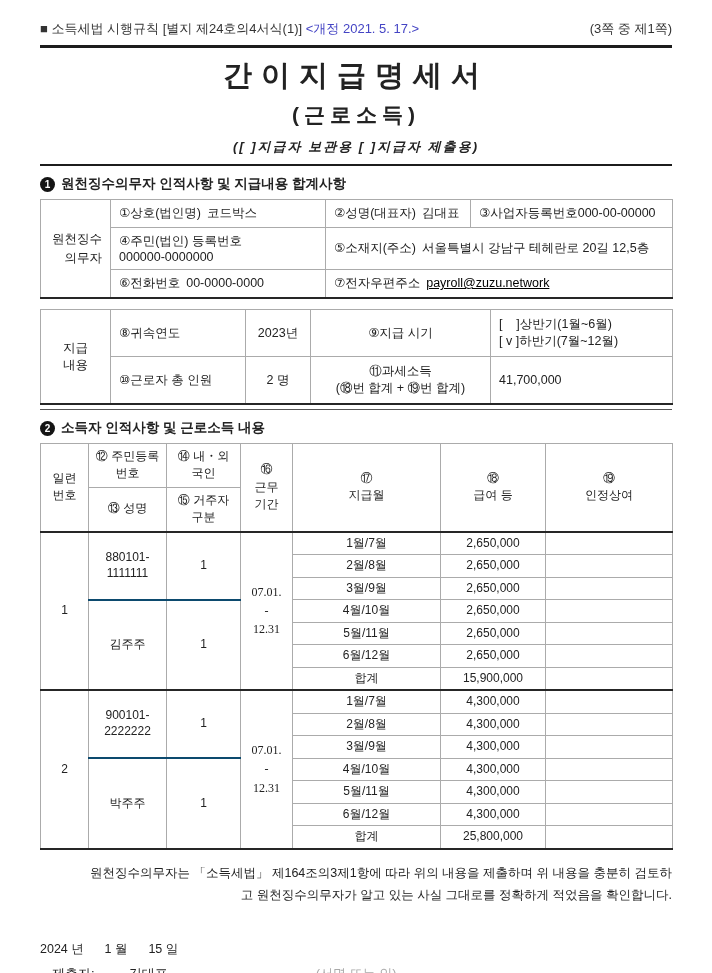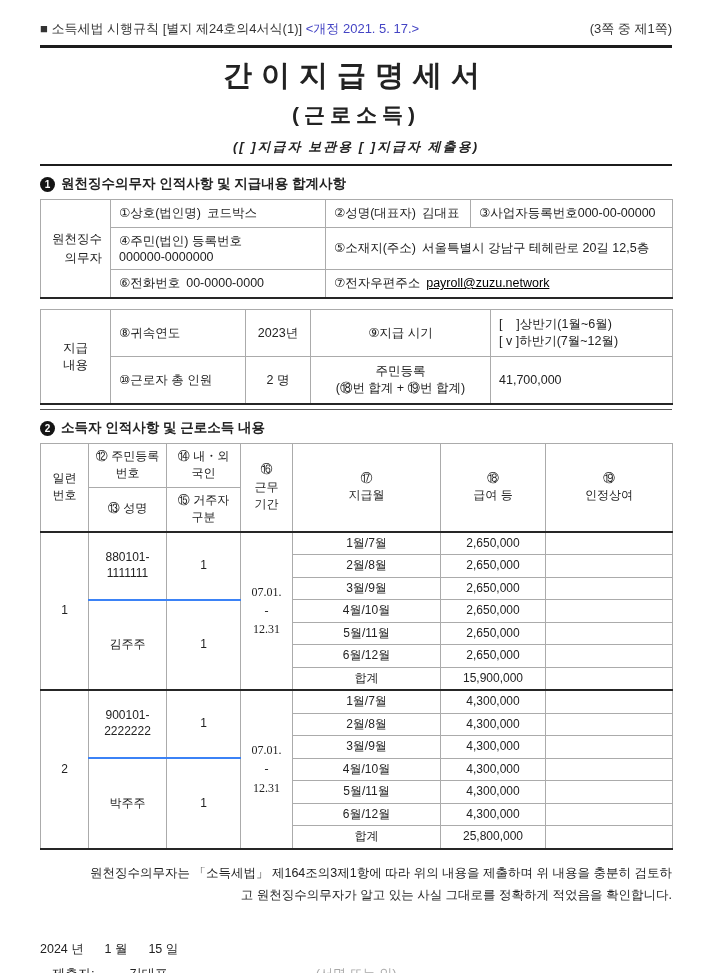--- a/index.html
+++ b/index.html
@@ -42,21 +42,21 @@
   .tp { border-top:1px solid #999; border-bottom:2px solid #262626; font-size:12.5px; margin-top:10px; }
   .tp td { padding:6px 8px; }
   .tp .ctr { text-align:center; }
   .dbl-rule { border:none; border-top:1px solid #555; margin:4px 0 0 0; }
 
   .t2 { border-top:1px solid #999; border-bottom:2px solid #262626; font-size:12px; }
   .t2 th { padding:4px 2px; line-height:1.45; text-align:center; white-space:pre-line; font-size:12px; }
   .t2 th.hb { border-bottom:2px solid #262626; }
   .t2 td { padding:2px 4px; height:17.5px; text-align:center; border:1px solid #bcbcbc; line-height:1.3; }
   .t2 tr.person-start td { border-top:2px solid #262626; }
-  .t2 td.split { border-top:2px solid #3b82f6; }
+  .t2 td.split { border-top:2px solid #0c4a6e; }
   .t2 td.c-period { line-height:1.55;font-family:Liberation Serif, serif; }
 
   
   .decl { text-align:right; font-size:12.5px; line-height:1.8; margin-top:12px; }
   .decl span { display:block; }
   .date-line { text-align:left; padding-right:70px; font-size:12.5px; margin-top:34px; white-space:pre; }
   .submit-line { display:flex; align-items:baseline; font-size:13px; margin-top:7px; }
   .submit-line .s-label { margin-left:12px; }
   .submit-line .s-name { margin-left:34px; }
   .submit-line .s-sign { margin-left:148px; color:#a9a9a9; }
@@ -143,21 +143,21 @@
       <td>⑧귀속연도</td>
       <td class="ctr">2023년</td>
       <td class="ctr">⑨지급 시기</td>
       <td class="pre">[    ]상반기(1월~6월)
 [ v ]하반기(7월~12월)</td>
     </tr>
     <tr>
       <td>⑩근로자 총 인원</td>
       <td class="ctr">2 명</td>
       <td class="ctr">
-        <span style="display:block">주민등록</span>
+        <span style="display:block">⑪과세소득</span>
         <span style="display:block">(⑱번 합계 + ⑲번 합계)</span>
       </td>
       <td>41,700,000</td>
     </tr>
   </tbody>
     </table>
   <hr class="dbl-rule">
 
   <div class="sec-h">
     <span class="badge">2</span>

